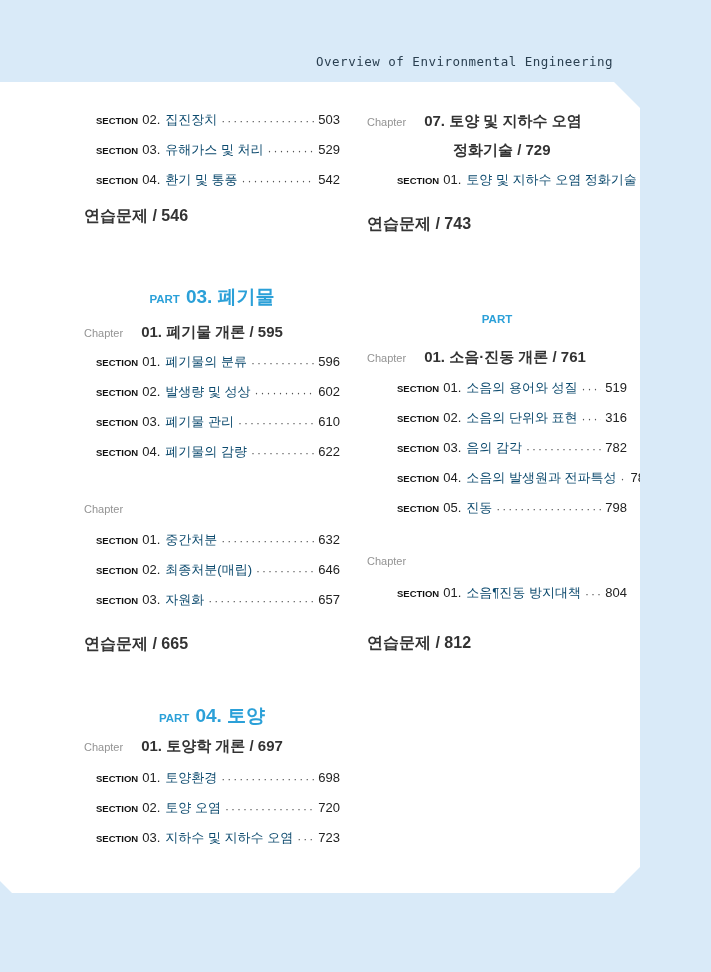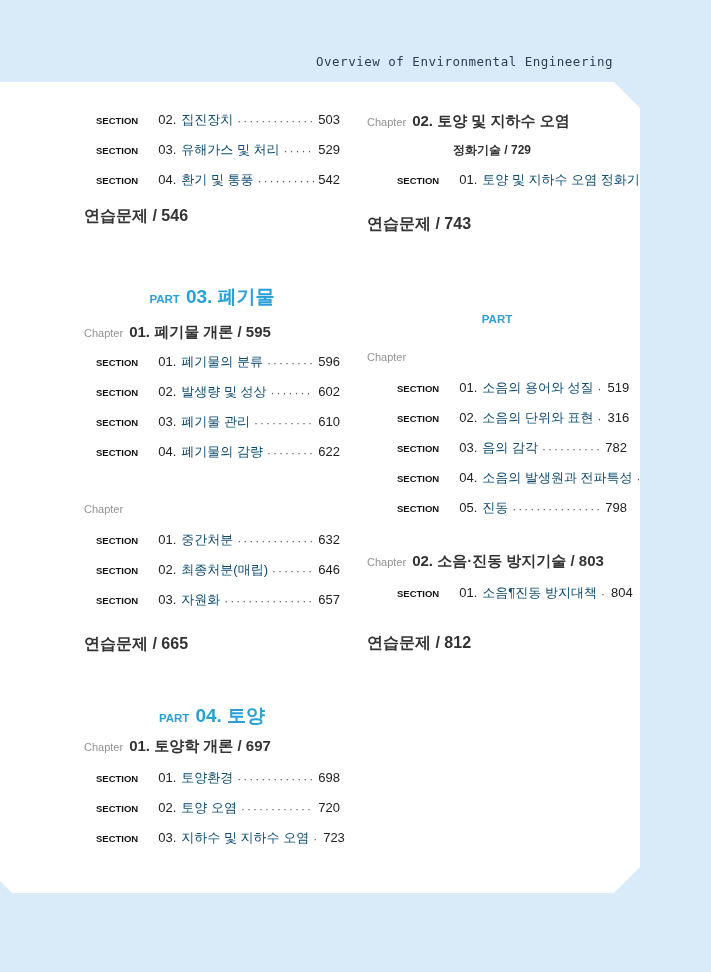--- a/index.html
+++ b/index.html
@@ -24,39 +24,39 @@
   }
   .col { position:absolute; top:0; }
   .col-left  { left:84px;  width:256px; }
   .col-right { left:367px; width:260px; }
   .blk { position:absolute; left:0; right:0; }
 
   .srow { display:flex; align-items:baseline; line-height:15px; margin-bottom:13px; }
   .col-left  .srow { padding-left:12px; }
   .col-right .srow { padding-left:30px; }
   .sec-label { font-size:9.5px; font-weight:bold; color:#111; flex:0 0 auto; }
-  .sec-num   { font-size:13px; color:#222; margin-left:20px; flex:0 0 auto; }
+  .sec-num   { font-size:13px; color:#222; margin-left:4px; flex:0 0 auto; }
   .sec-title { font-size:13px; font-weight:500; color:#0c4a6e; margin-left:5px; flex:0 0 auto; white-space:nowrap; }
   .dots { flex:1 1 auto; overflow:hidden; white-space:nowrap; margin:0 4px; min-width:6px; align-self:center; }
   .dots::after {
     content:"························································································";
     font-size:12px; color:#555; letter-spacing:2px;
   }
   .pagenum { font-size:13px; color:#222; flex:0 0 auto; }
 
   .exercise { font-size:16px; font-weight:bold; color:#333; }
 
   .part-head { display:flex; align-items:baseline; gap:6px;justify-content:center; }
   .part-label { font-size:11.5px; font-weight:bold; color:#2ba0d8; }
   .part-title { font-size:19px; font-weight:bold; color:#2ba0d8; line-height:22px; }
 
-  .chap-head { display:flex; align-items:baseline; gap:6px; line-height:18px; }
+  .chap-head { display:flex; align-items:baseline; gap:18px; line-height:18px; }
   .chap-label { font-size:11px; color:#939393; }
   .chap-title { font-size:15px; font-weight:bold; color:#333; white-space:nowrap; }
-  .chap-line2 { margin-top:10px; padding-left:86px; font-size:12px; font-weight:bold; color:#333; line-height:18px; }
+  .chap-line2 { margin-top:10px; padding-left:86px; font-size:15px; font-weight:bold; color:#333; line-height:18px; }
 </style>
 </head>
 <body>
 
 <div class="header">Overview of Environmental Engineering</div>
 
 <div class="content">
 
   <div class="col col-left">
 
@@ -191,21 +191,21 @@
       </div>
     </div>
 
   </div>
 
   <div class="col col-right">
 
     <div class="blk" style="top:30px">
       <div class="chap-head">
         <span class="chap-label">Chapter</span>
-        <span class="chap-title">02. 토양 및 지하수 오염</span>
+        <span class="chap-title">07. 토양 및 지하수 오염</span>
       </div>
       <div class="chap-line2">정화기술 / 729</div>
     </div>
 
     <div class="blk" style="top:90px">
       <div class="srow">
         <span class="sec-label">SECTION</span>
         <span class="sec-num">01.</span>
         <span class="sec-title">토양 및 지하수 오염 정화기술</span>
         <span class="dots"></span>
@@ -214,20 +214,21 @@
     </div>
 
     <div class="blk exercise" style="top:132px">연습문제 / 743</div>
 
     <div class="blk part-head" style="top:231px">
       <span class="part-label">PART</span>
     </div>
 
     <div class="blk chap-head" style="top:266px">
       <span class="chap-label">Chapter</span>
+      <span class="chap-title">01. 소음·진동 개론 / 761</span>
     </div>
 
     <div class="blk" style="top:298px">
       <div class="srow">
         <span class="sec-label">SECTION</span>
         <span class="sec-num">01.</span>
         <span class="sec-title">소음의 용어와 성질</span>
         <span class="dots"></span>
         <span class="pagenum">519</span>
       </div>
@@ -256,21 +257,20 @@
         <span class="sec-label">SECTION</span>
         <span class="sec-num">05.</span>
         <span class="sec-title">진동</span>
         <span class="dots"></span>
         <span class="pagenum">798</span>
       </div>
     </div>
 
     <div class="blk chap-head" style="top:470px">
       <span class="chap-label">Chapter</span>
-      <span class="chap-title">02. 소음·진동 방지기술 / 803</span>
     </div>
 
     <div class="blk" style="top:503px">
       <div class="srow">
         <span class="sec-label">SECTION</span>
         <span class="sec-num">01.</span>
         <span class="sec-title">소음¶진동 방지대책</span>
         <span class="dots"></span>
         <span class="pagenum">804</span>
       </div>

